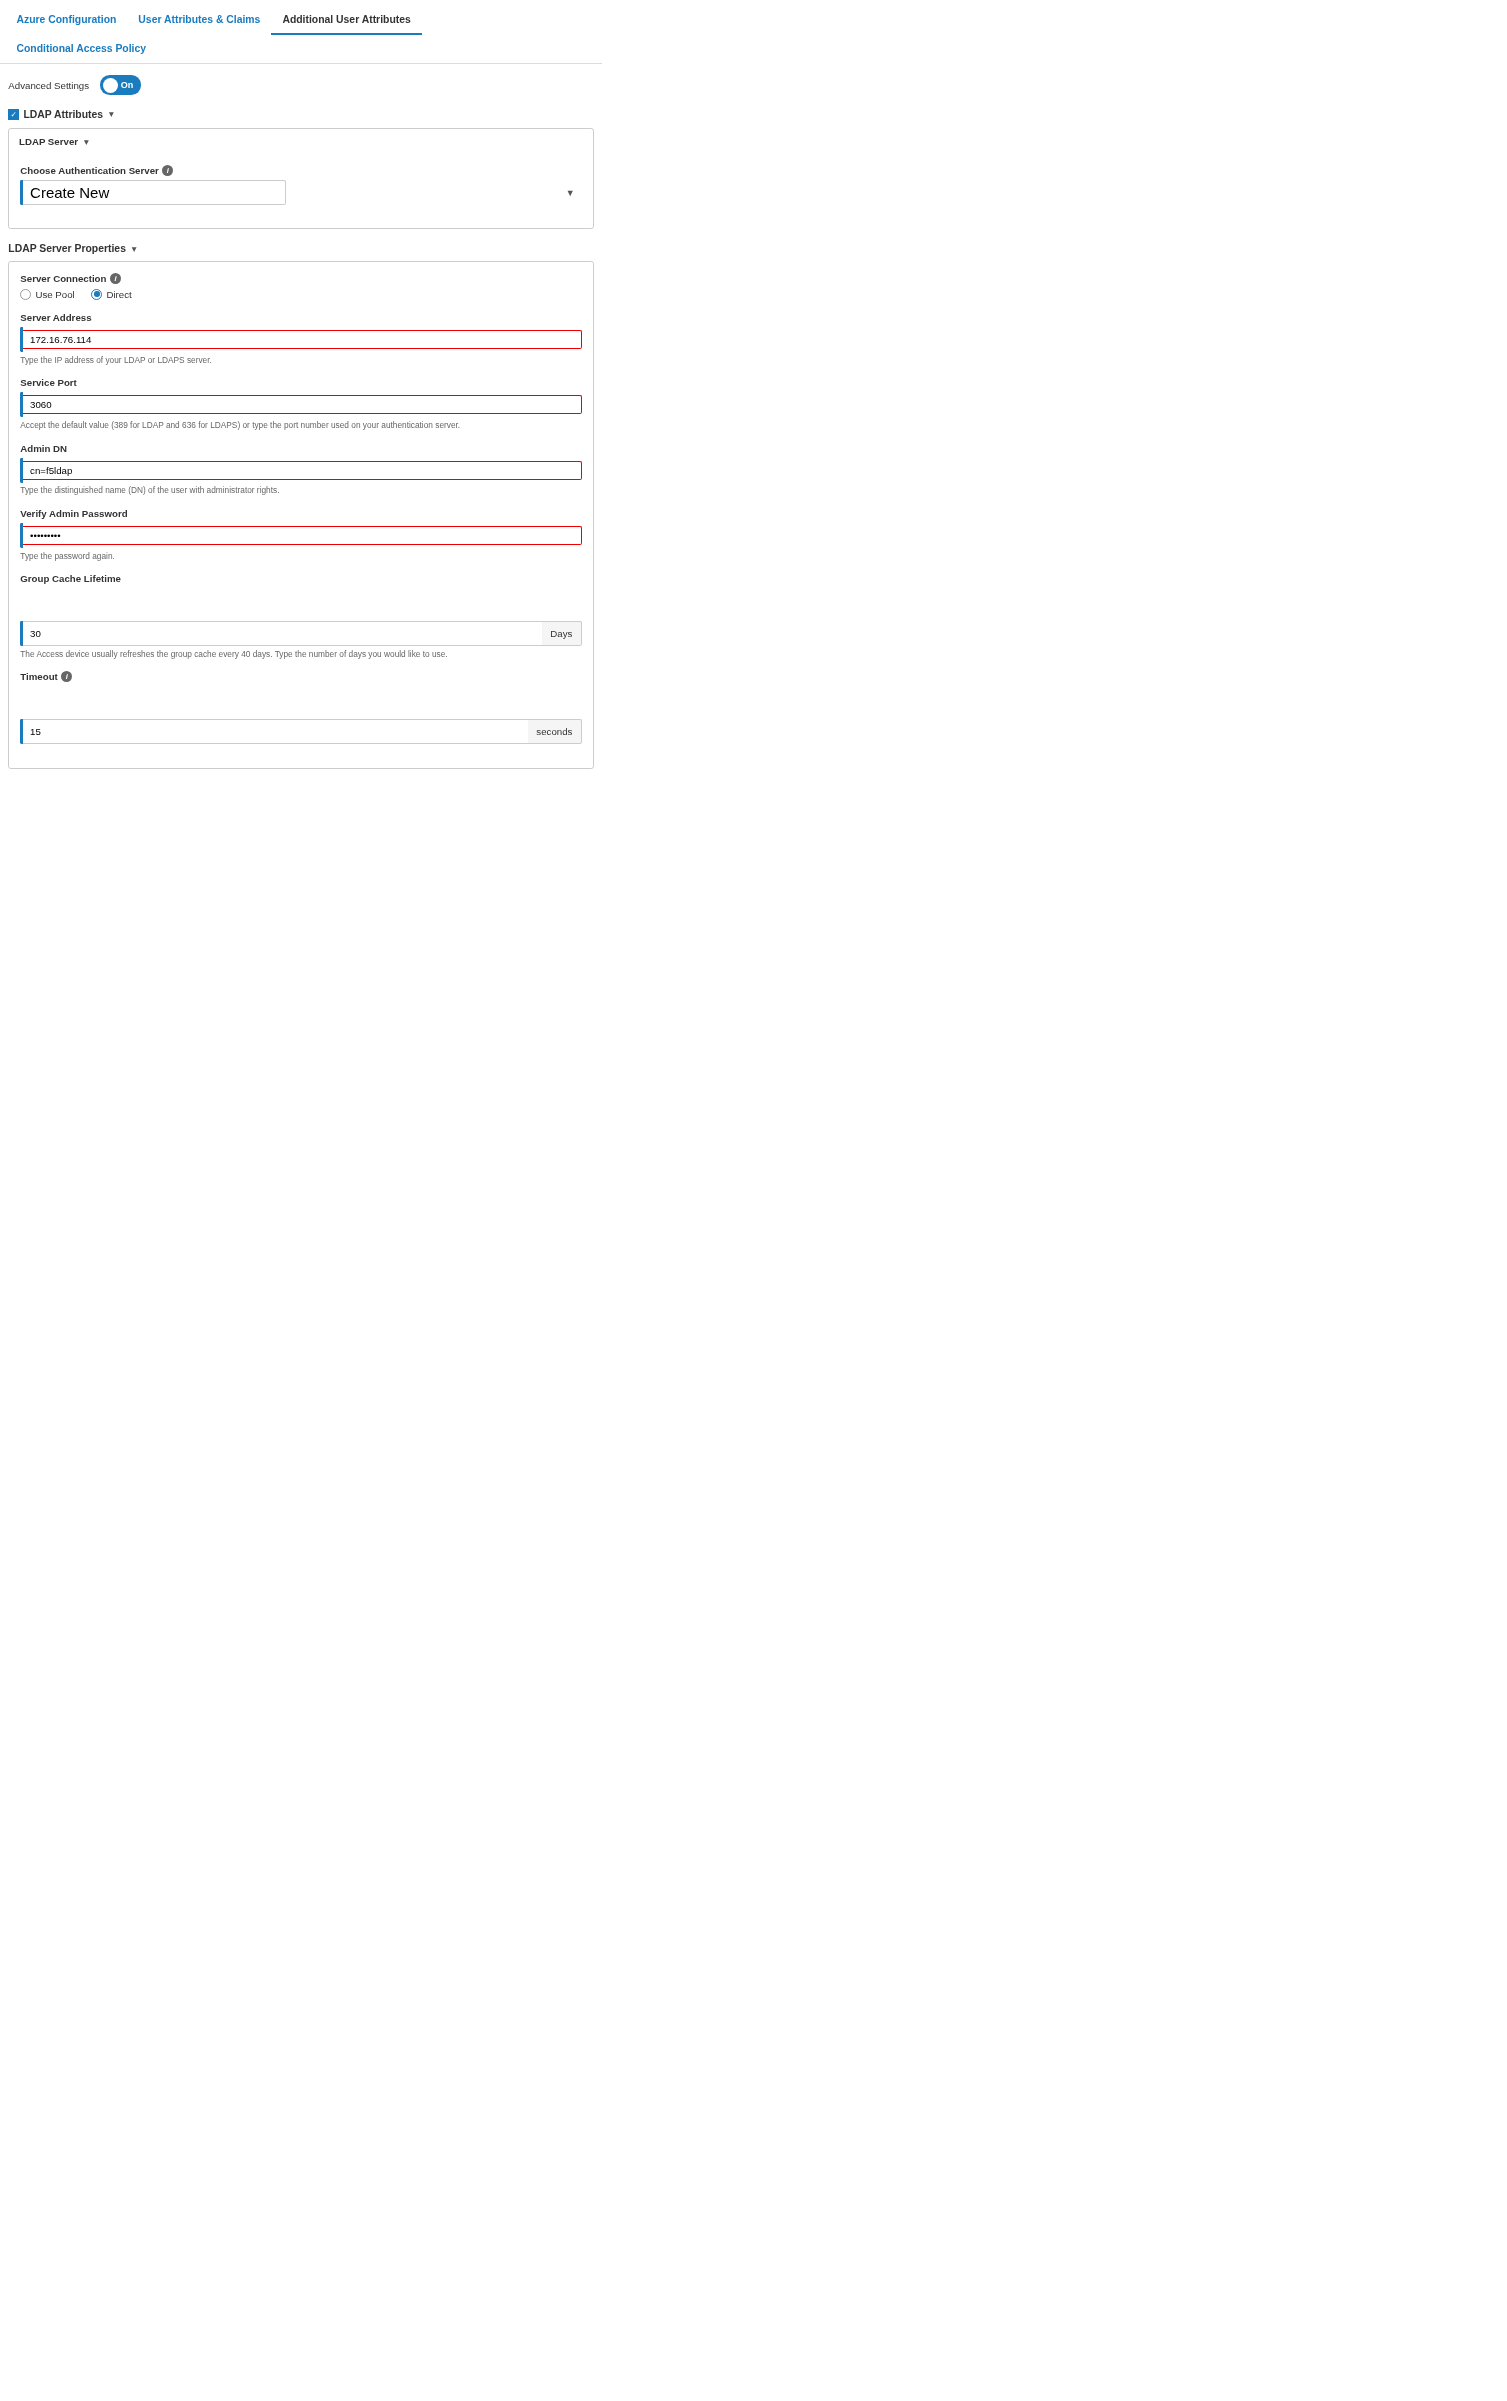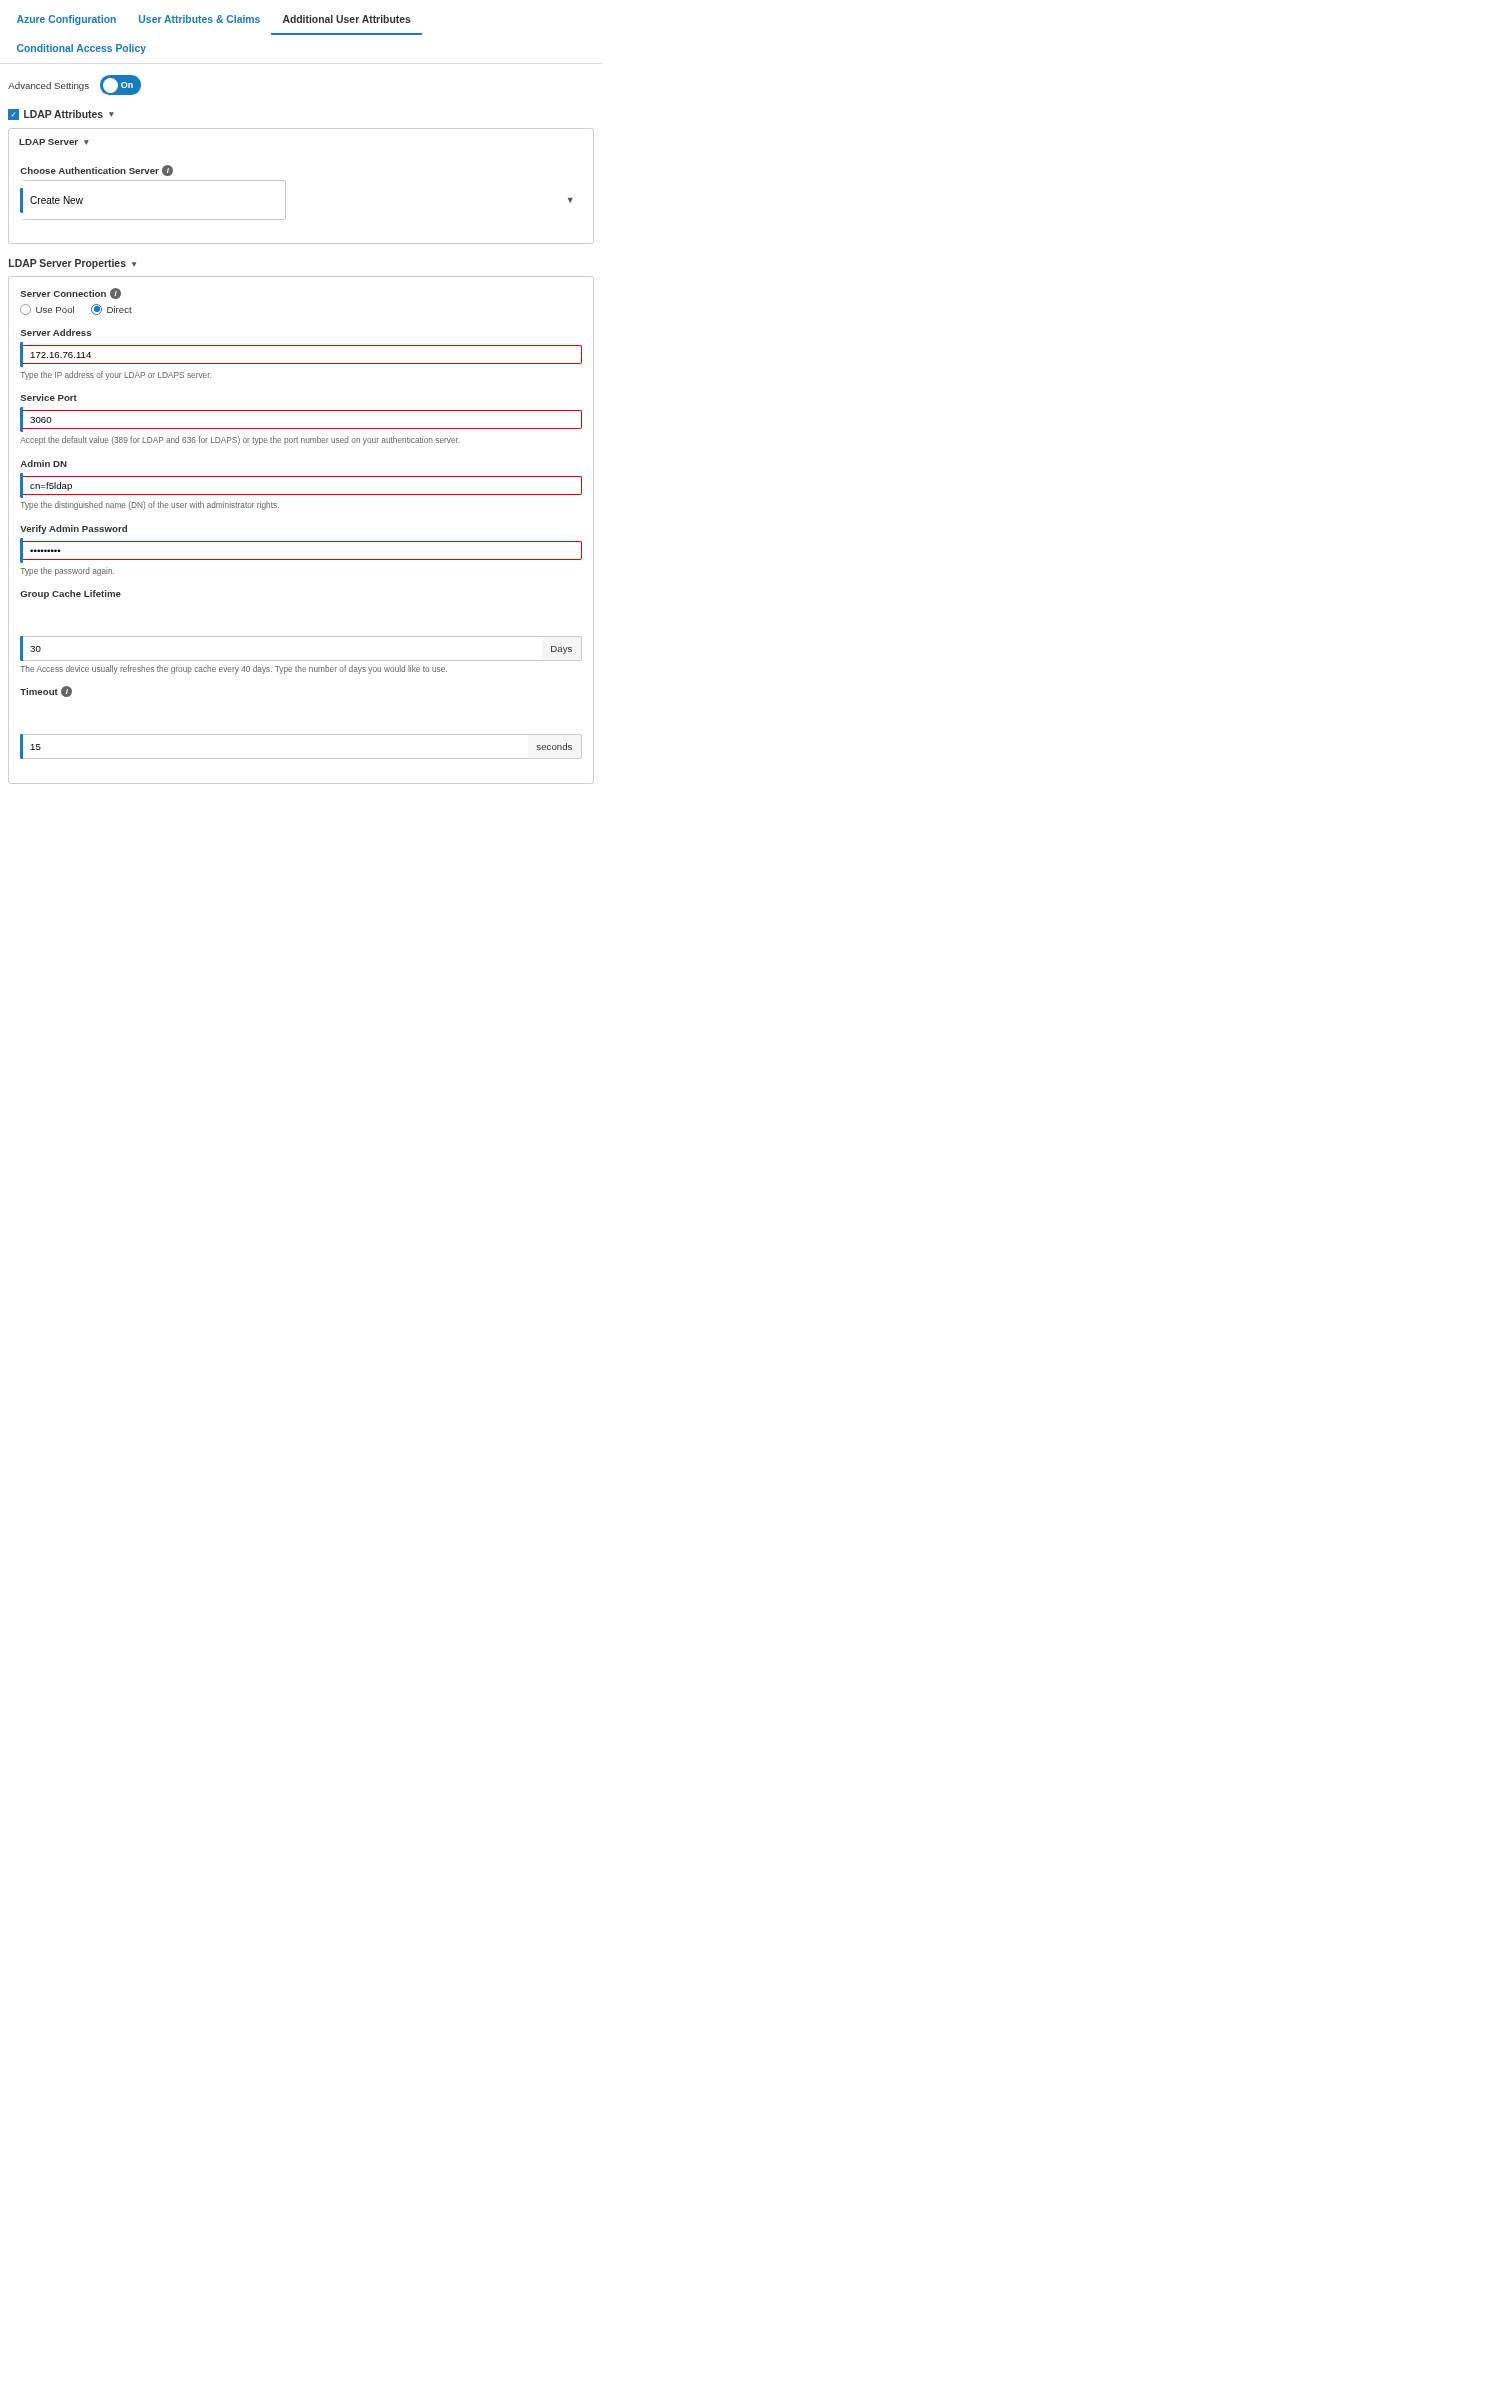--- a/index.html
+++ b/index.html
@@ -167,25 +167,25 @@
     }
     .left-accent-tall {
       width: 2.8px;
       background: #1a7bbf;
       border-radius: 1.4px 0 0 1.4px;
       flex-shrink: 0;
       align-self: stretch;
     }
     .form-select {
       width: 263px;
-      height: 40px;
+      height: 25px;
       border: 0.7px solid #ccc;
       border-left: none;
       padding: 2.8px 22px 2.8px 7px;
-      font-size: 10px;
+      font-size: 15px;
       appearance: none;
       background: #fff;
       cursor: pointer;
       border-radius: 0 2.1px 2.1px 0;
     }
     .select-chevron {
       position: absolute;
       right: 7px;
       color: #555;
       pointer-events: none;

